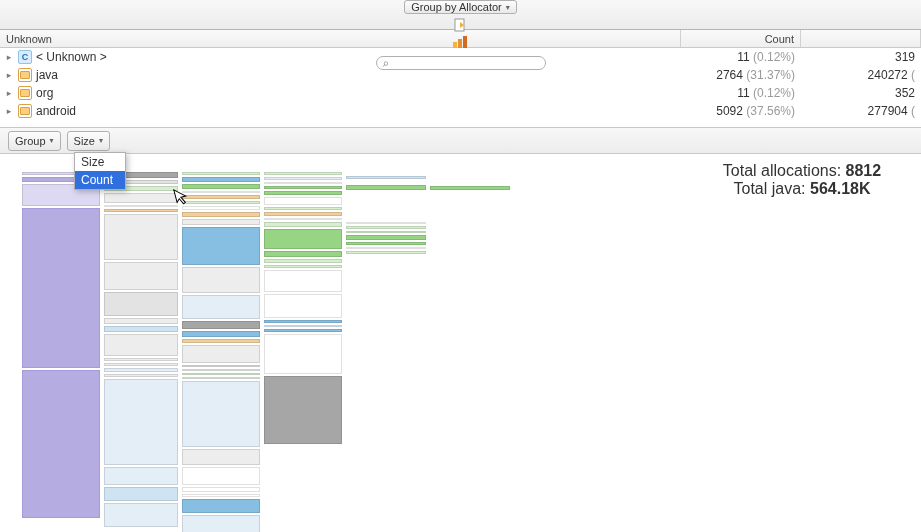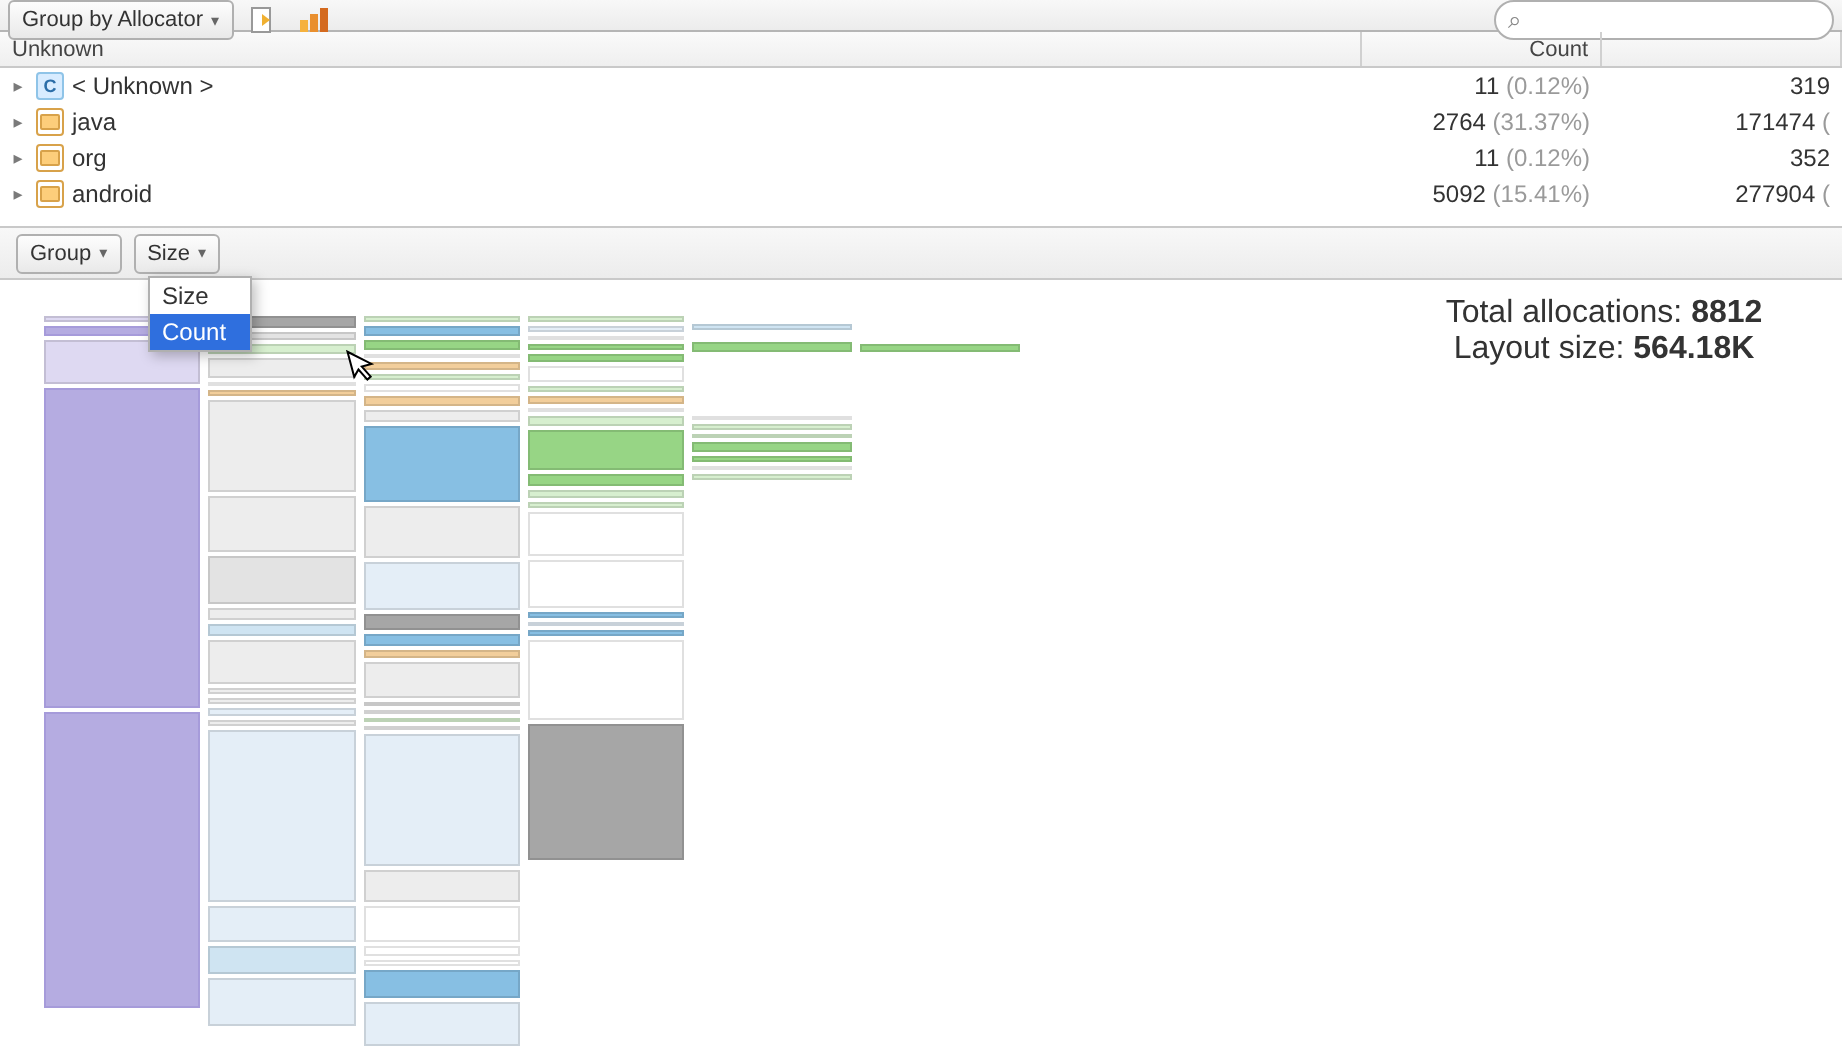--- a/index.html
+++ b/index.html
@@ -1,18 +1,18 @@
 <!DOCTYPE html>
 <html><head>
 <meta charset="utf-8">
 <style>
 * { box-sizing: border-box; margin: 0; padding: 0; font-family: "Lucida Grande", Helvetica, Arial, sans-serif; }
 body { width: 921px; height: 532px; overflow: hidden; background: #fff; font-size: 12px; color: #333; }
 
-.toolbar { display: flex; height: 16px; background: linear-gradient(#f8f8f8,#ececec); border-bottom: 1px solid #b5b5b5; padding: 0 4px; gap: 4px; }
+.toolbar { display: flex; align-items: center; height: 30px; background: linear-gradient(#f8f8f8,#ececec); border-bottom: 1px solid #b5b5b5; padding: 0 4px; gap: 4px; flex-direction: column; }
 .tb-btn { display: inline-flex; align-items: center; height: 20px; padding: 0 6px; font-size: 11px; border: 1px solid #b0b0b0; border-radius: 3px; background: linear-gradient(#fdfdfd,#e9e9e9); cursor: pointer; }
 .tb-btn .tri { margin-left: 4px; font-size: 8px; color: #666; }
 .icon-btn { width: 22px; height: 20px; display: inline-flex; align-items: center; justify-content: center; border-radius: 3px; cursor: pointer; }
 .spacer { flex: 1; }
 .search { display: flex; align-items: center; height: 20px; width: 170px; border: 1px solid #b0b0b0; border-radius: 10px; background: #fff; padding: 0 6px; }
 .search span.mag { color: #888; font-size: 12px; margin-right: 4px; line-height: 1; }
 .search input { border: none; outline: none; flex: 1; font-size: 11px; background: transparent; }
 
 .table-head { display: flex; height: 18px; background: linear-gradient(#fafafa,#efefef); border-bottom: 1px solid #c9c9c9; font-size: 11px; color: #444; }
 .th { display: flex; align-items: center; padding: 0 6px; border-right: 1px solid #d0d0d0; }
@@ -114,38 +114,38 @@
     <div class="c1"><span>11</span> <span class="pct">(0.12%)</span></div>
     <div class="c2"><span>319</span><span class="ex"></span></div>
   </div>
   <div class="row">
     <div class="m">
       <span class="disclose">▸</span>
       <span class="ico ico-pkg"></span>
       <span>java</span>
     </div>
     <div class="c1"><span>2764</span> <span class="pct">(31.37%)</span></div>
-    <div class="c2"><span>171474</span> <span class="ex">(</span></div>
+    <div class="c2"><span>240272</span> <span class="ex">(</span></div>
   </div>
   <div class="row">
     <div class="m">
       <span class="disclose">▸</span>
       <span class="ico ico-pkg"></span>
       <span>org</span>
     </div>
     <div class="c1"><span>11</span> <span class="pct">(0.12%)</span></div>
     <div class="c2"><span>352</span><span class="ex"></span></div>
   </div>
   <div class="row">
     <div class="m">
       <span class="disclose">▸</span>
       <span class="ico ico-pkg"></span>
       <span>android</span>
     </div>
-    <div class="c1"><span>5092</span> <span class="pct">(15.41%)</span></div>
+    <div class="c1"><span>5092</span> <span class="pct">(37.56%)</span></div>
     <div class="c2"><span>277904</span> <span class="ex">(</span></div>
   </div>
 </div>
 
 <div class="sub-toolbar">
   <div class="tb-btn">
     <span>Group</span>
     <span class="tri">▾</span>
   </div>
   <div class="tb-btn">
@@ -273,16 +273,16 @@
         <div class="block c-green" style="height:4px"></div>
       </div>
     </div>
   </div>
 
   <div class="side">
     <div class="line">
       <span>Total allocations: </span><b>8812</b>
     </div>
     <div class="line">
-      <span>Layout size: </span><b>564.18K</b>
+      <span>Total java: </span><b>564.18K</b>
     </div>
   </div>
 </div>
 
 </body></html>

